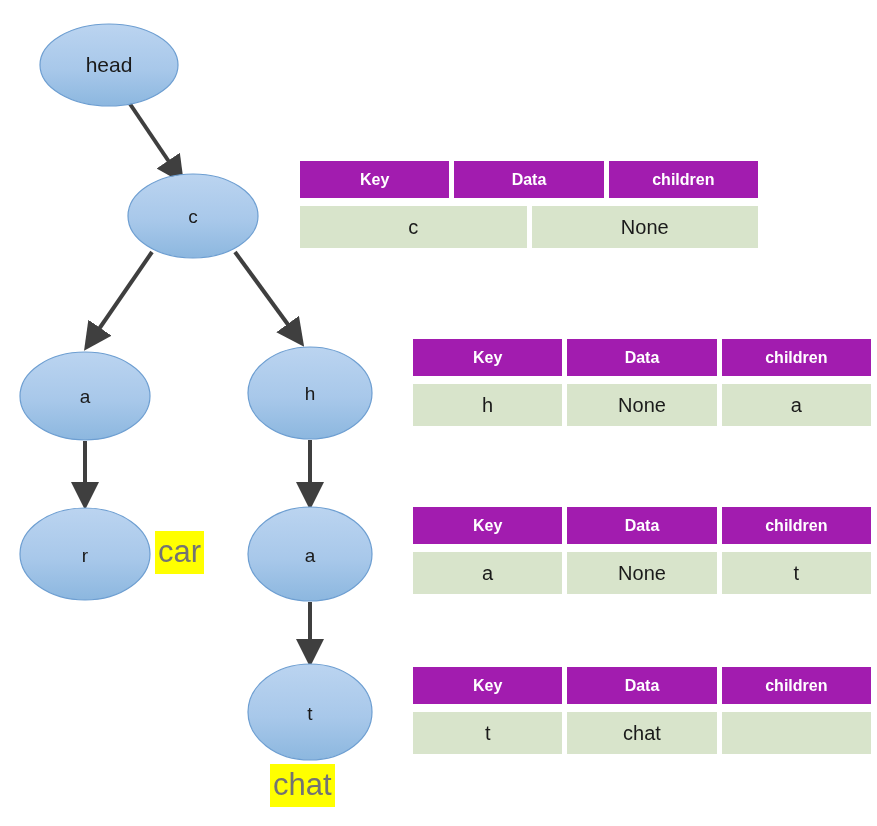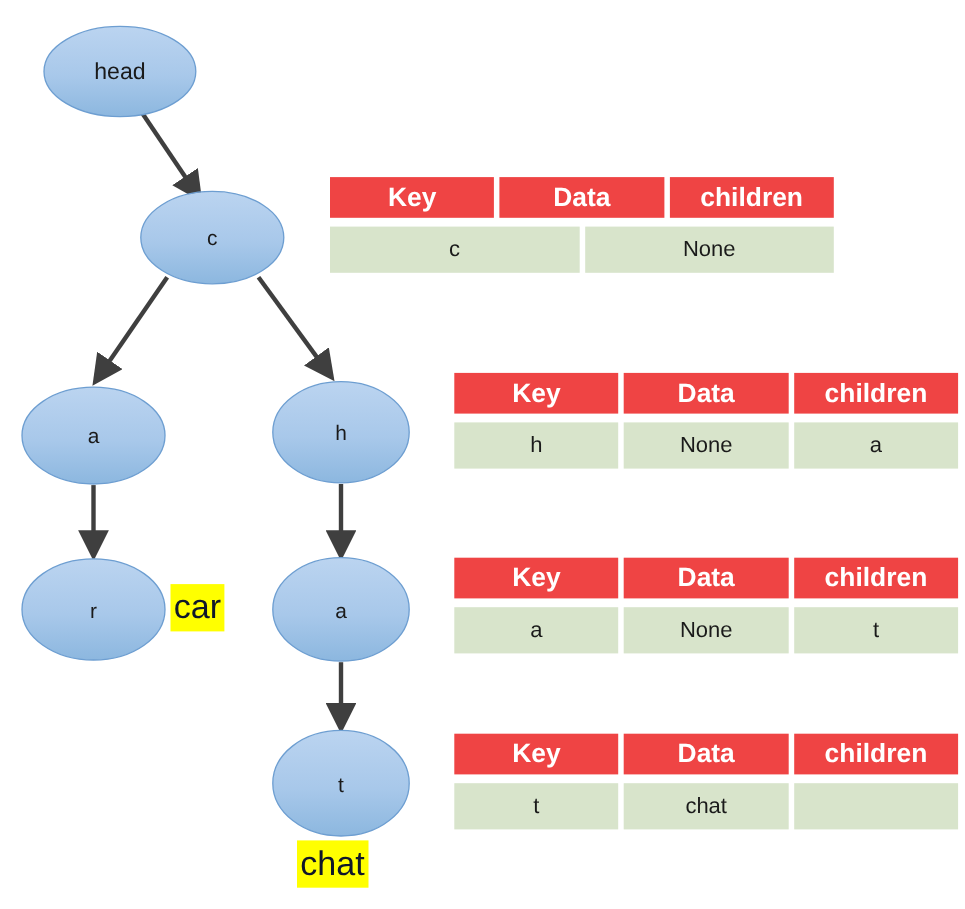--- a/index.html
+++ b/index.html
@@ -30,21 +30,21 @@
     text-anchor: middle;
     dominant-baseline: middle;
   }
   .node-label.small {
     font-size: 19px;
   }
   
   .word-tag {
     position: absolute;
     background: #ffff00;
-    color: #0f172a;
+    color: #737373;
     font-family: "Liberation Sans", sans-serif;
     font-size: 31px;
     line-height: 1.0;
     padding: 5px 3px 7px 3px;
     white-space: nowrap;
   }
   
   .node-table {
     position: absolute;
     display: flex;
@@ -57,24 +57,24 @@
   }
   .tbl-row .cell {
     flex: 1 1 0;
     box-sizing: border-box;
     display: flex;
     align-items: center;
     justify-content: center;
     text-align: center;
   }
   .tbl-head .cell {
-    background: #ef4444;
+    background: #a21caf;
     color: #ffffff;
     font-weight: bold;
-    font-size: 24px;
+    font-size: 16px;
     height: 37px;
   }
   .tbl-body .cell {
     background: #D8E4CB;
     color: #1a1a1a;
     font-weight: normal;
     font-size: 20px;
     height: 42px;
   }
 </style>

